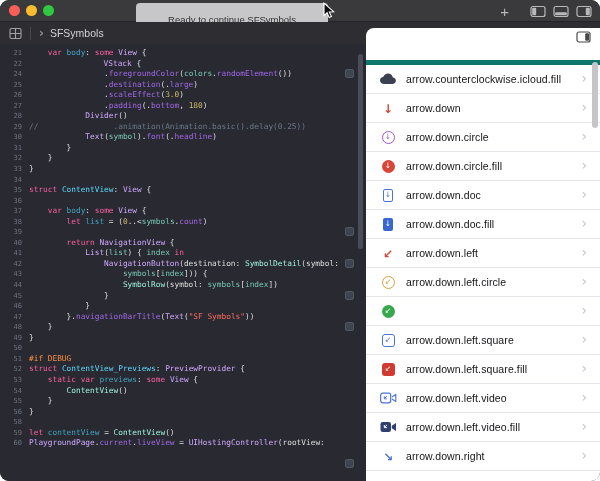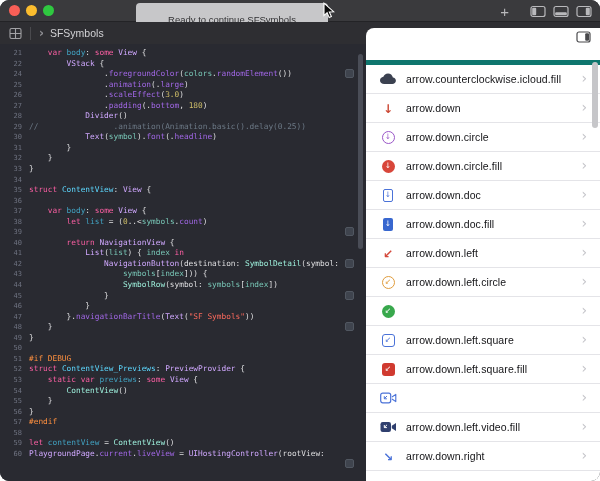--- a/index.html
+++ b/index.html
@@ -108,23 +108,23 @@
       </svg>
       <span class="tb-div"></span>
       <span class="tb-chev">›</span>
       <span class="doc-label">SFSymbols</span>
     </div>
   </div>
 
   <div class="editor">
     <div id="code-lines">
         <div class="code-line"><span class="lnum">21</span><span class="lcode"><span style="color: rgb(223, 223, 225);">    </span><span style="color: rgb(252, 95, 163);">var</span><span style="color: rgb(223, 223, 225);"> </span><span style="color: rgb(65, 161, 192);">body</span><span style="color: rgb(223, 223, 225);">: </span><span style="color: rgb(252, 95, 163);">some</span><span style="color: rgb(223, 223, 225);"> </span><span style="color: rgb(208, 168, 255);">View</span><span style="color: rgb(223, 223, 225);"> {</span></span></div>
-        <div class="code-line"><span class="lnum">22</span><span class="lcode"><span style="color: rgb(223, 223, 225);">        </span><span style="color: rgb(208, 168, 255);">VStack</span><span style="color: rgb(223, 223, 225);"> {</span></span></div>
+        <div class="code-line"><span class="lnum">22</span><span class="lcode"><span style="color: rgb(223, 223, 225);">        </span><span style="color: rgb(208, 168, 255); margin-left: 37px;">VStack</span><span style="color: rgb(223, 223, 225);"> {</span></span></div>
         <div class="code-line"><span class="lnum">24</span><span class="lcode"><span style="color: rgb(223, 223, 225);">                .</span><span style="color: rgb(161, 103, 230);">foregroundColor</span><span style="color: rgb(223, 223, 225);">(</span><span style="color: rgb(120, 198, 182);">colors</span><span style="color: rgb(223, 223, 225);">.</span><span style="color: rgb(161, 103, 230);">randomElement</span><span style="color: rgb(223, 223, 225);">())</span></span></div>
-        <div class="code-line"><span class="lnum">25</span><span class="lcode"><span style="color: rgb(223, 223, 225);">                .</span><span style="color: rgb(161, 103, 230);">animation</span><span style="color: rgb(223, 223, 225);">(.</span><span style="color: rgb(161, 103, 230);">large</span><span style="color: rgb(223, 223, 225);">)</span></span></div>
+        <div class="code-line"><span class="lnum">25</span><span class="lcode"><span style="color: rgb(223, 223, 225);">                .</span><span style="color: rgb(161, 103, 230);">destination</span><span style="color: rgb(223, 223, 225);">(.</span><span style="color: rgb(161, 103, 230);">large</span><span style="color: rgb(223, 223, 225);">)</span></span></div>
         <div class="code-line"><span class="lnum">26</span><span class="lcode"><span style="color: rgb(223, 223, 225);">                .</span><span style="color: rgb(161, 103, 230);">scaleEffect</span><span style="color: rgb(223, 223, 225);">(</span><span style="color: rgb(208, 191, 105);">3.0</span><span style="color: rgb(223, 223, 225);">)</span></span></div>
         <div class="code-line"><span class="lnum">27</span><span class="lcode"><span style="color: rgb(223, 223, 225);">                .</span><span style="color: rgb(161, 103, 230);">padding</span><span style="color: rgb(223, 223, 225);">(.</span><span style="color: rgb(161, 103, 230);">bottom</span><span style="color: rgb(223, 223, 225);">, </span><span style="color: rgb(208, 191, 105);">180</span><span style="color: rgb(223, 223, 225);">)</span></span></div>
         <div class="code-line"><span class="lnum">28</span><span class="lcode"><span style="color: rgb(223, 223, 225);">            </span><span style="color: rgb(208, 168, 255);">Divider</span><span style="color: rgb(223, 223, 225);">()</span></span></div>
         <div class="code-line"><span class="lnum">29</span><span class="lcode"><span style="color: rgb(108, 121, 134);">//                .animation(Animation.basic().delay(0.25))</span></span></div>
         <div class="code-line"><span class="lnum">30</span><span class="lcode"><span style="color: rgb(223, 223, 225);">            </span><span style="color: rgb(208, 168, 255);">Text</span><span style="color: rgb(223, 223, 225);">(</span><span style="color: rgb(120, 198, 182);">symbol</span><span style="color: rgb(223, 223, 225);">).</span><span style="color: rgb(161, 103, 230);">font</span><span style="color: rgb(223, 223, 225);">(.</span><span style="color: rgb(161, 103, 230);">headline</span><span style="color: rgb(223, 223, 225);">)</span></span></div>
         <div class="code-line"><span class="lnum">31</span><span class="lcode"><span style="color: rgb(223, 223, 225);">        }</span></span></div>
         <div class="code-line"><span class="lnum">32</span><span class="lcode"><span style="color: rgb(223, 223, 225);">    }</span></span></div>
         <div class="code-line"><span class="lnum">33</span><span class="lcode"><span style="color: rgb(223, 223, 225);">}</span></span></div>
         <div class="code-line"><span class="lnum">34</span><span class="lcode"></span></div>
         <div class="code-line"><span class="lnum">35</span><span class="lcode"><span style="color: rgb(252, 95, 163);">struct</span><span style="color: rgb(223, 223, 225);"> </span><span style="color: rgb(93, 216, 255);">ContentView</span><span style="color: rgb(223, 223, 225);">: </span><span style="color: rgb(208, 168, 255);">View</span><span style="color: rgb(223, 223, 225);"> {</span></span></div>
@@ -142,21 +142,20 @@
         <div class="code-line"><span class="lnum">47</span><span class="lcode"><span style="color: rgb(223, 223, 225);">        }.</span><span style="color: rgb(161, 103, 230);">navigationBarTitle</span><span style="color: rgb(223, 223, 225);">(</span><span style="color: rgb(208, 168, 255);">Text</span><span style="color: rgb(223, 223, 225);">(</span><span style="color: rgb(252, 106, 93);">"SF Symbols"</span><span style="color: rgb(223, 223, 225);">))</span></span></div>
         <div class="code-line"><span class="lnum">48</span><span class="lcode"><span style="color: rgb(223, 223, 225);">    }</span></span></div>
         <div class="code-line"><span class="lnum">49</span><span class="lcode"><span style="color: rgb(223, 223, 225);">}</span></span></div>
         <div class="code-line"><span class="lnum">50</span><span class="lcode"></span></div>
         <div class="code-line"><span class="lnum">51</span><span class="lcode"><span style="color: rgb(253, 143, 63);">#if DEBUG</span></span></div>
         <div class="code-line"><span class="lnum">52</span><span class="lcode"><span style="color: rgb(252, 95, 163);">struct</span><span style="color: rgb(223, 223, 225);"> </span><span style="color: rgb(93, 216, 255);">ContentView_Previews</span><span style="color: rgb(223, 223, 225);">: </span><span style="color: rgb(208, 168, 255);">PreviewProvider</span><span style="color: rgb(223, 223, 225);"> {</span></span></div>
         <div class="code-line"><span class="lnum">53</span><span class="lcode"><span style="color: rgb(223, 223, 225);">    </span><span style="color: rgb(252, 95, 163);">static</span><span style="color: rgb(223, 223, 225);"> </span><span style="color: rgb(252, 95, 163);">var</span><span style="color: rgb(223, 223, 225);"> </span><span style="color: rgb(65, 161, 192);">previews</span><span style="color: rgb(223, 223, 225);">: </span><span style="color: rgb(252, 95, 163);">some</span><span style="color: rgb(223, 223, 225);"> </span><span style="color: rgb(208, 168, 255);">View</span><span style="color: rgb(223, 223, 225);"> {</span></span></div>
         <div class="code-line"><span class="lnum">54</span><span class="lcode"><span style="color: rgb(223, 223, 225);">        </span><span style="color: rgb(158, 241, 221);">ContentView</span><span style="color: rgb(223, 223, 225);">()</span></span></div>
         <div class="code-line"><span class="lnum">55</span><span class="lcode"><span style="color: rgb(223, 223, 225);">    }</span></span></div>
         <div class="code-line"><span class="lnum">56</span><span class="lcode"><span style="color: rgb(223, 223, 225);">}</span></span></div>
-        <div class="code-line"><span class="lnum">57</span><span class="lcode"><span style="color: rgb(253, 143, 63);">#endif</span></span></div>
         <div class="code-line"><span class="lnum">58</span><span class="lcode"></span></div>
         <div class="code-line"><span class="lnum">59</span><span class="lcode"><span style="color: rgb(252, 95, 163);">let</span><span style="color: rgb(223, 223, 225);"> </span><span style="color: rgb(65, 161, 192);">contentView</span><span style="color: rgb(223, 223, 225);"> = </span><span style="color: rgb(158, 241, 221);">ContentView</span><span style="color: rgb(223, 223, 225);">()</span></span></div>
         <div class="code-line"><span class="lnum">60</span><span class="lcode"><span style="color: rgb(208, 168, 255);">PlaygroundPage</span><span style="color: rgb(223, 223, 225);">.</span><span style="color: rgb(161, 103, 230);">current</span><span style="color: rgb(223, 223, 225);">.</span><span style="color: rgb(161, 103, 230);">liveView</span><span style="color: rgb(223, 223, 225);"> = </span><span style="color: rgb(208, 168, 255);">UIHostingController</span><span style="color: rgb(223, 223, 225);">(rootView:</span></span></div>
       </div>
     <div id="markers">
         <div class="marker" style="top: 25.1px;"></div>
         <div class="marker" style="top: 183.35px;"></div>
         <div class="marker" style="top: 215px;"></div>
         <div class="marker" style="top: 246.65px;"></div>
         <div class="marker" style="top: 278.3px;"></div>
@@ -266,20 +265,21 @@
           <span class="chev">›</span>
         </div>
         <div class="row">
           <span class="sym" style="color: rgb(74, 114, 216);">
             <svg width="17" height="12" viewBox="0 0 17 12">
               <rect x="0.7" y="1.2" width="10" height="9.6" rx="2" fill="none" stroke="currentColor" stroke-width="1.2"></rect>
               <path d="M12,5 L15.8,2.4 V9.6 L12,7" fill="none" stroke="currentColor" stroke-width="1.1" stroke-linejoin="round"></path>
               <path d="M7,4 L4.4,6.6 M4.3,4.2 V6.8 H6.9" stroke="currentColor" stroke-width="1" fill="none"></path>
             </svg>
           </span>
+          <span class="label">arrow.down.left.video</span>
           <span class="chev">›</span>
         </div>
         <div class="row">
           <span class="sym" style="color: rgb(47, 63, 110);">
             <svg width="17" height="12" viewBox="0 0 17 12">
               <rect x="0.5" y="1" width="10.5" height="10" rx="2.2" fill="currentColor"></rect>
               <path d="M11.8,4.8 L16,2 V10 L11.8,7.2 z" fill="currentColor"></path>
               <path d="M7,3.8 L4.4,6.4 M4.3,4 V6.6 H6.9" stroke="#fff" stroke-width="1" fill="none"></path>
             </svg>
           </span>

